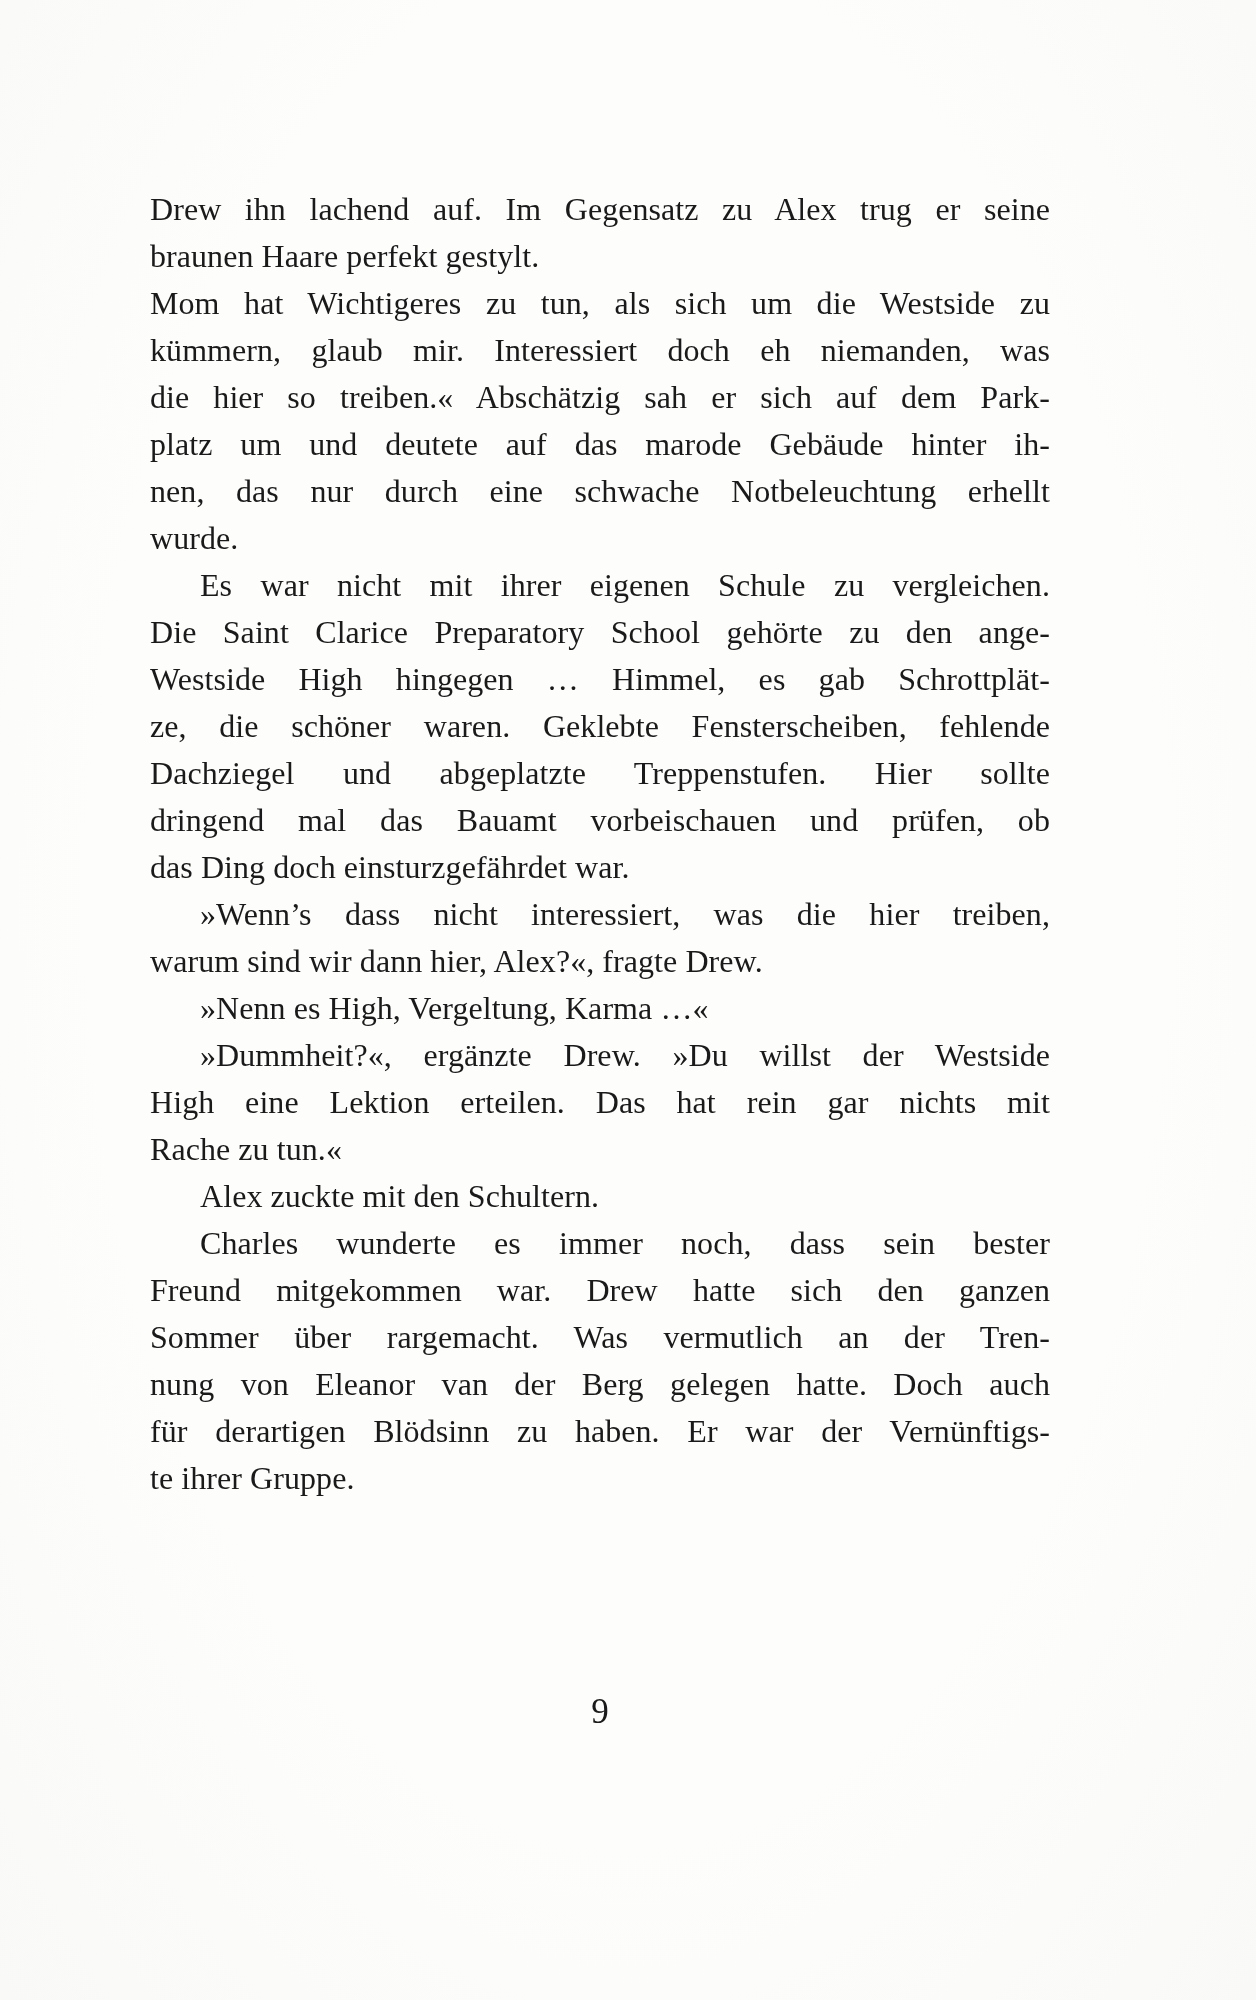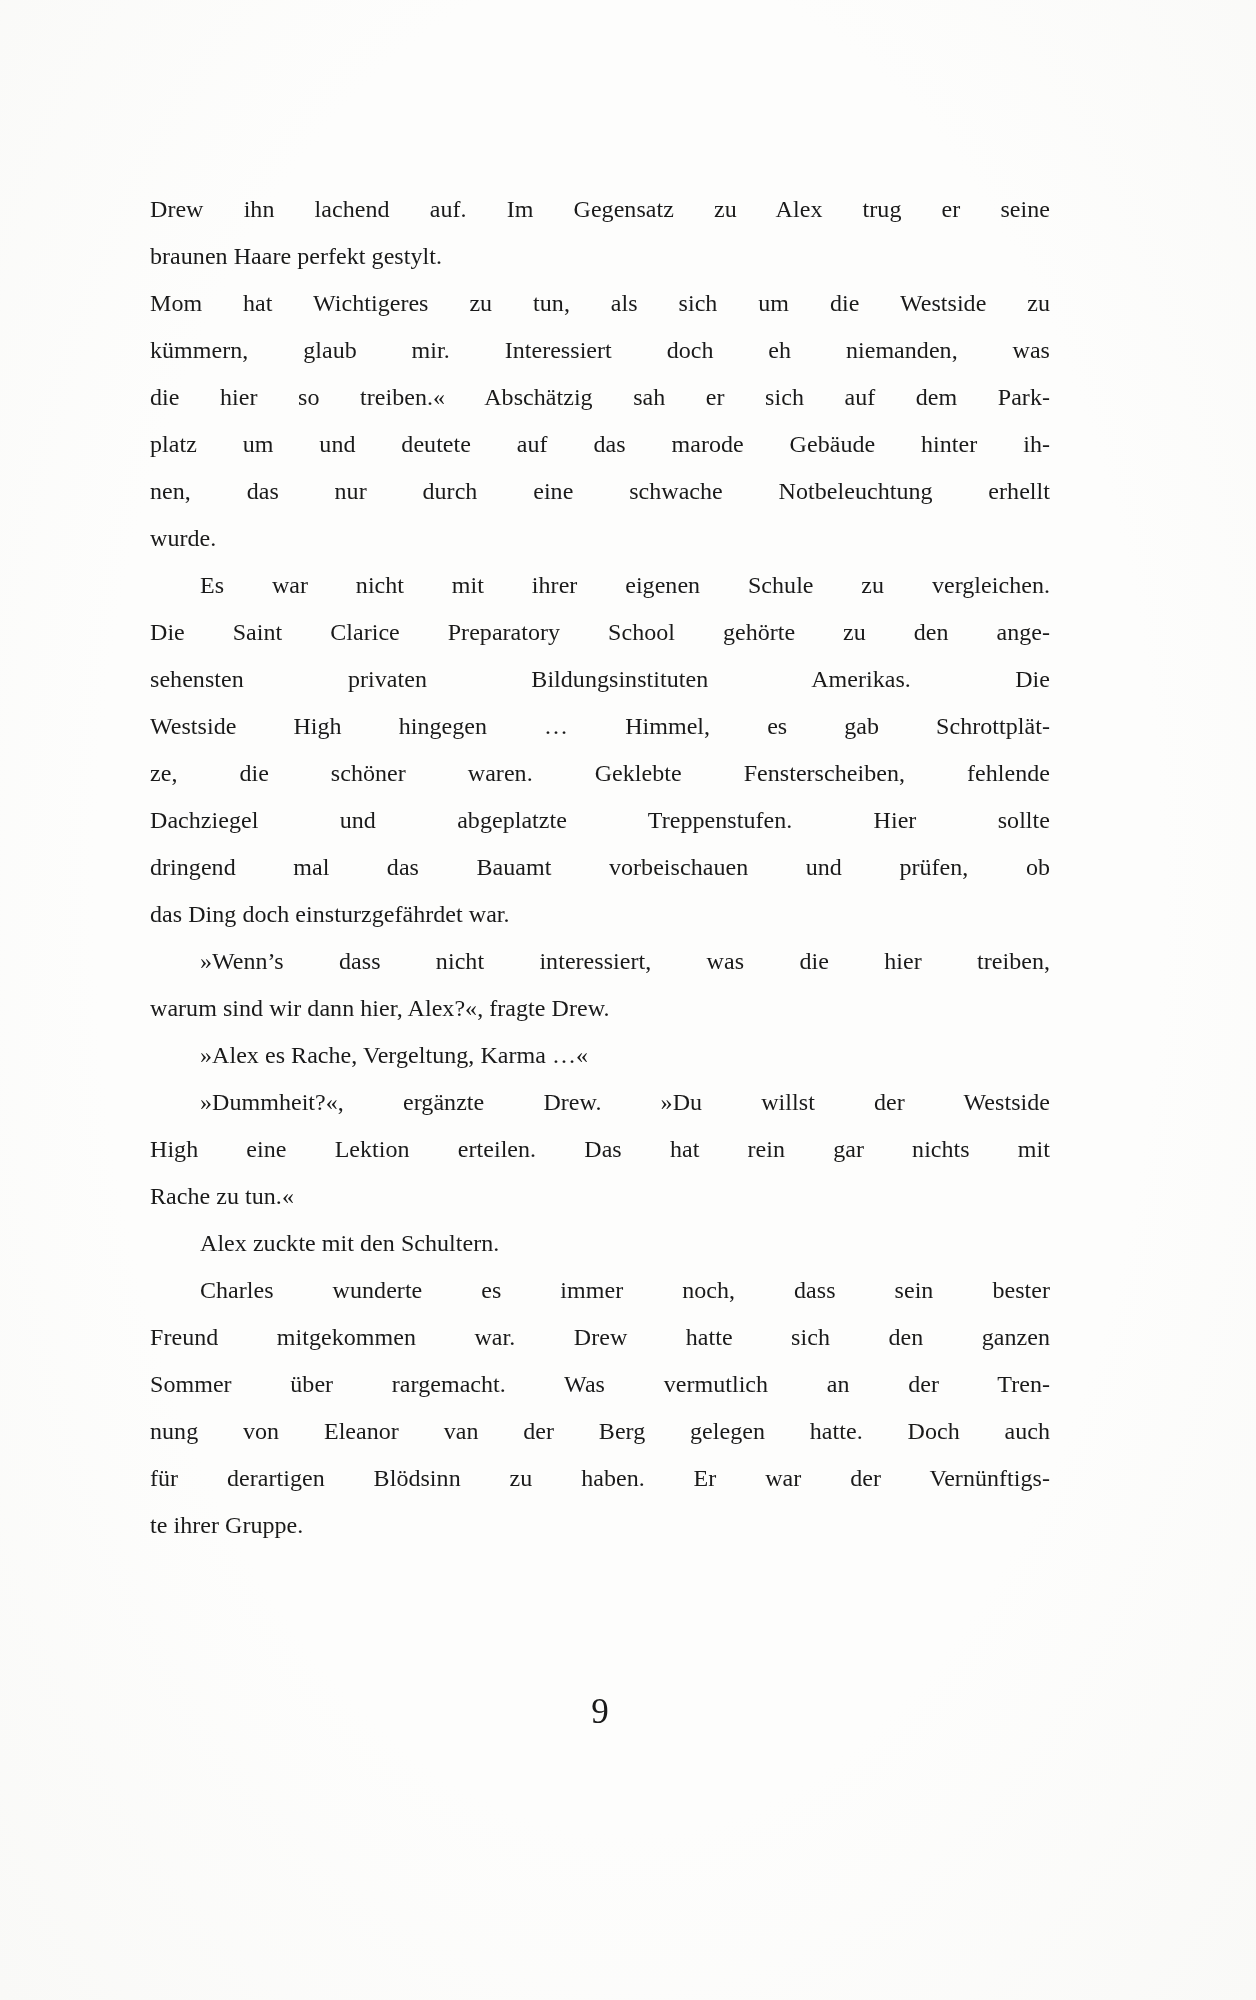--- a/index.html
+++ b/index.html
@@ -18,21 +18,21 @@
   .page {
     position: absolute;
     inset: 0;
     background: radial-gradient(ellipse at 50% 45%, #fdfdfc 60%, #f9f9f7 100%);
   }
   .text-block {
     position: absolute;
     left: 150px;
     top: 186px;
     width: 900px;
-    font-size: 24px;
+    font-size: 32px;
     line-height: 47px;
     letter-spacing: 0.002em;
   }
   .paragraph {
     margin: 0;
     padding: 0;
   }
   .line {
     text-align: justify;
     text-align-last: justify;
@@ -70,33 +70,32 @@
         <div class="line">Mom hat Wichtigeres zu tun, als sich um die Westside zu</div>
         <div class="line">kümmern, glaub mir. Interessiert doch eh niemanden, was</div>
         <div class="line">die hier so treiben.« Abschätzig sah er sich auf dem Park-</div>
         <div class="line">platz um und deutete auf das marode Gebäude hinter ih-</div>
         <div class="line">nen, das nur durch eine schwache Notbeleuchtung erhellt</div>
         <div class="line last">wurde.</div>
       </div>
       <div class="paragraph">
         <div class="line first-indent">Es war nicht mit ihrer eigenen Schule zu vergleichen.</div>
         <div class="line">Die Saint Clarice Preparatory School gehörte zu den ange-</div>
-        <div class="line">sehensten privaten Bildungsinstituten Amerikas. Die</div>
         <div class="line">Westside High hingegen … Himmel, es gab Schrottplät-</div>
         <div class="line">ze, die schöner waren. Geklebte Fensterscheiben, fehlende</div>
         <div class="line">Dachziegel und abgeplatzte Treppenstufen. Hier sollte</div>
         <div class="line">dringend mal das Bauamt vorbeischauen und prüfen, ob</div>
         <div class="line last">das Ding doch einsturzgefährdet war.</div>
       </div>
       <div class="paragraph">
         <div class="line first-indent">»Wenn’s dass nicht interessiert, was die hier treiben,</div>
         <div class="line last">warum sind wir dann hier, Alex?«, fragte Drew.</div>
       </div>
       <div class="paragraph">
-        <div class="line last first-indent">»Alex es Rache, Vergeltung, Karma …«</div>
+        <div class="line last first-indent">»Nenn es High, Vergeltung, Karma …«</div>
       </div>
       <div class="paragraph">
         <div class="line first-indent">»Dummheit?«, ergänzte Drew. »Du willst der Westside</div>
         <div class="line">High eine Lektion erteilen. Das hat rein gar nichts mit</div>
         <div class="line last">Rache zu tun.«</div>
       </div>
       <div class="paragraph">
         <div class="line last first-indent">Alex zuckte mit den Schultern.</div>
       </div>
       <div class="paragraph">

